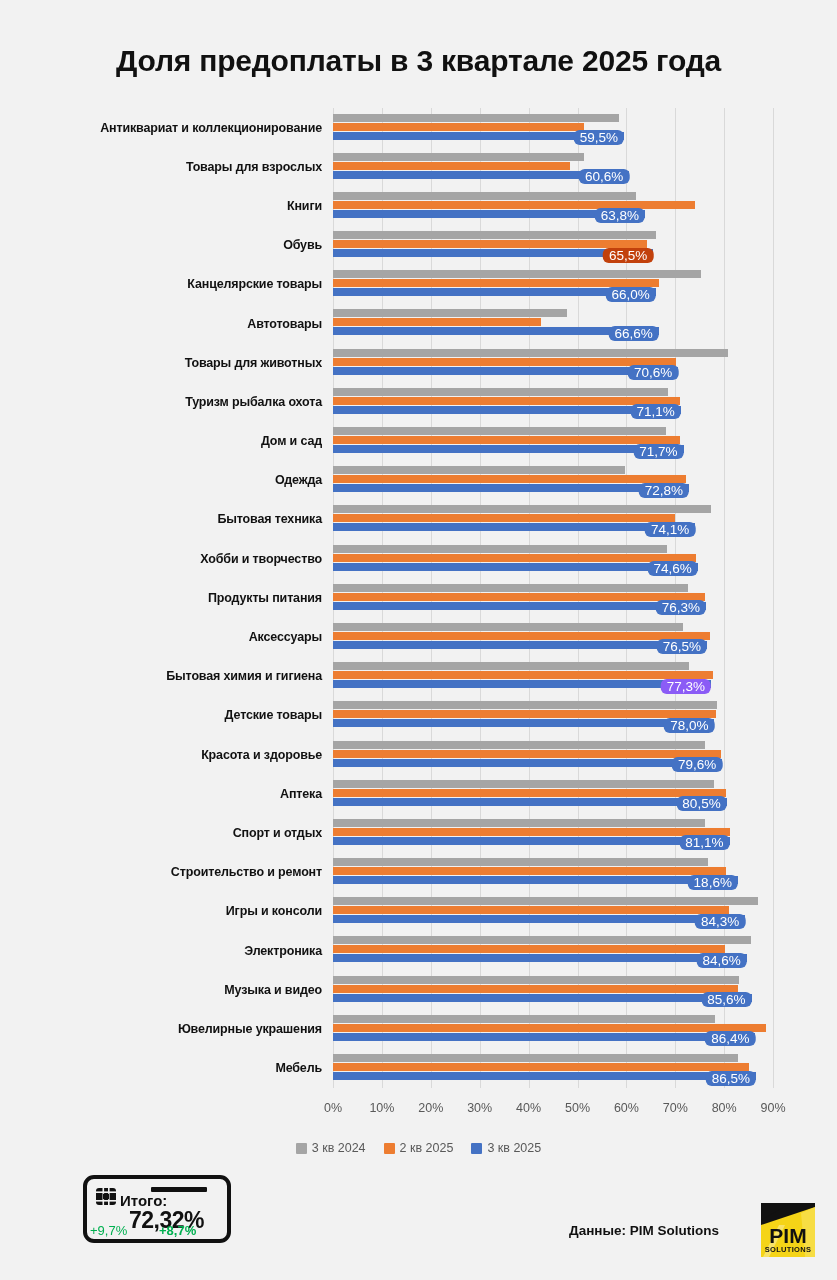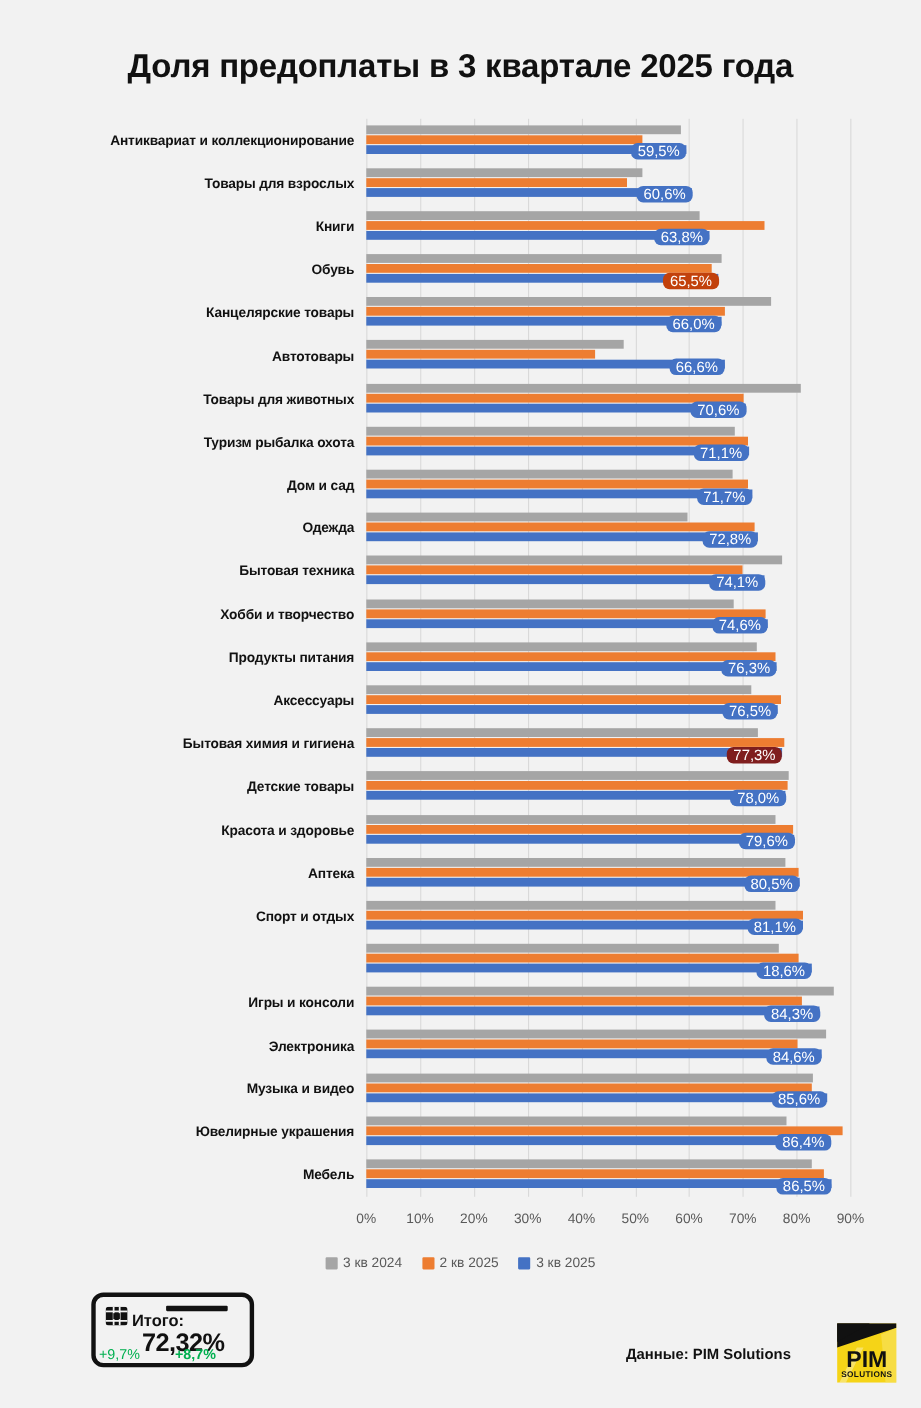--- a/index.html
+++ b/index.html
@@ -375,21 +375,21 @@
           <div class="bar b3q25" style="width: 374.085px; background: rgb(68, 114, 196);"></div>
           <div class="val-label" style="left: 374.085px; background: rgb(68, 114, 196);">76,5%</div>
         </div>
       </div>
       <div class="row">
         <div class="cat-label">Бытовая химия и гигиена</div>
         <div class="bars">
           <div class="bar b2024" style="width: 356.481px; background: rgb(165, 165, 165);"></div>
           <div class="bar b2q25" style="width: 380.442px; background: rgb(237, 125, 49);"></div>
           <div class="bar b3q25" style="width: 377.997px; background: rgb(68, 114, 196);"></div>
-          <div class="val-label" style="left: 377.997px; background: #7f1d1d;">77,3%</div>
+          <div class="val-label" style="left: 377.997px; background: #8b5cf6;">77,3%</div>
         </div>
       </div>
       <div class="row">
         <div class="cat-label">Детские товары</div>
         <div class="bars">
           <div class="bar b2024" style="width: 384.354px; background: rgb(165, 165, 165);"></div>
           <div class="bar b2q25" style="width: 383.376px; background: rgb(237, 125, 49);"></div>
           <div class="bar b3q25" style="width: 381.42px; background: rgb(68, 114, 196);"></div>
           <div class="val-label" style="left: 381.42px; background: rgb(68, 114, 196);">78,0%</div>
         </div>
@@ -415,20 +415,21 @@
       <div class="row">
         <div class="cat-label">Спорт и отдых</div>
         <div class="bars">
           <div class="bar b2024" style="width: 372.129px; background: rgb(165, 165, 165);"></div>
           <div class="bar b2q25" style="width: 397.068px; background: rgb(237, 125, 49);"></div>
           <div class="bar b3q25" style="width: 396.579px; background: rgb(68, 114, 196);"></div>
           <div class="val-label" style="left: 396.579px; background: rgb(68, 114, 196);">81,1%</div>
         </div>
       </div>
       <div class="row">
+        <div class="cat-label">Строительство и ремонт</div>
         <div class="bars">
           <div class="bar b2024" style="width: 375.063px; background: rgb(165, 165, 165);"></div>
           <div class="bar b2q25" style="width: 392.667px; background: rgb(237, 125, 49);"></div>
           <div class="bar b3q25" style="width: 404.892px; background: rgb(68, 114, 196);"></div>
           <div class="val-label" style="left: 404.892px; background: rgb(68, 114, 196);">18,6%</div>
         </div>
       </div>
       <div class="row">
         <div class="cat-label">Игры и консоли</div>
         <div class="bars">

